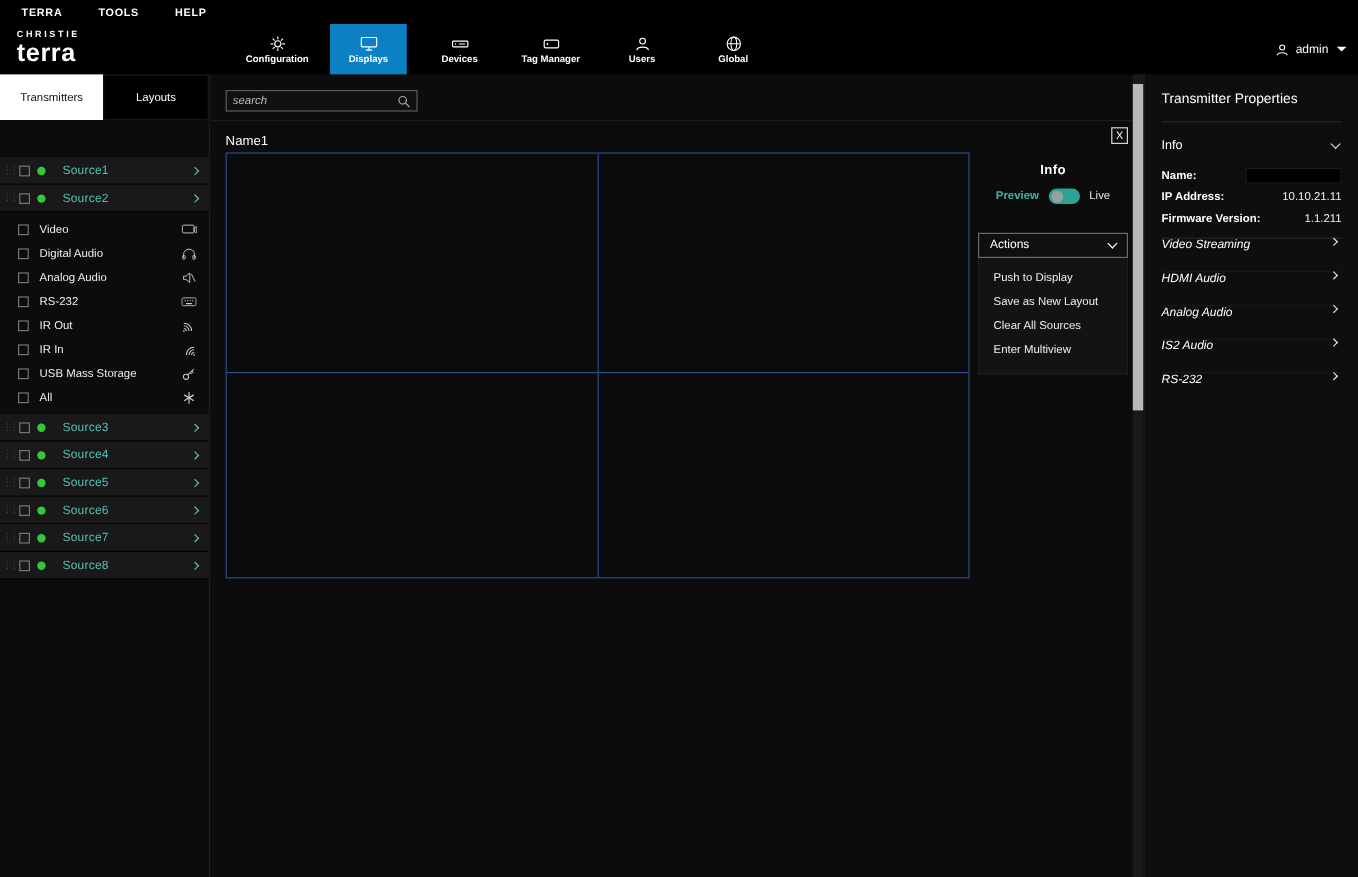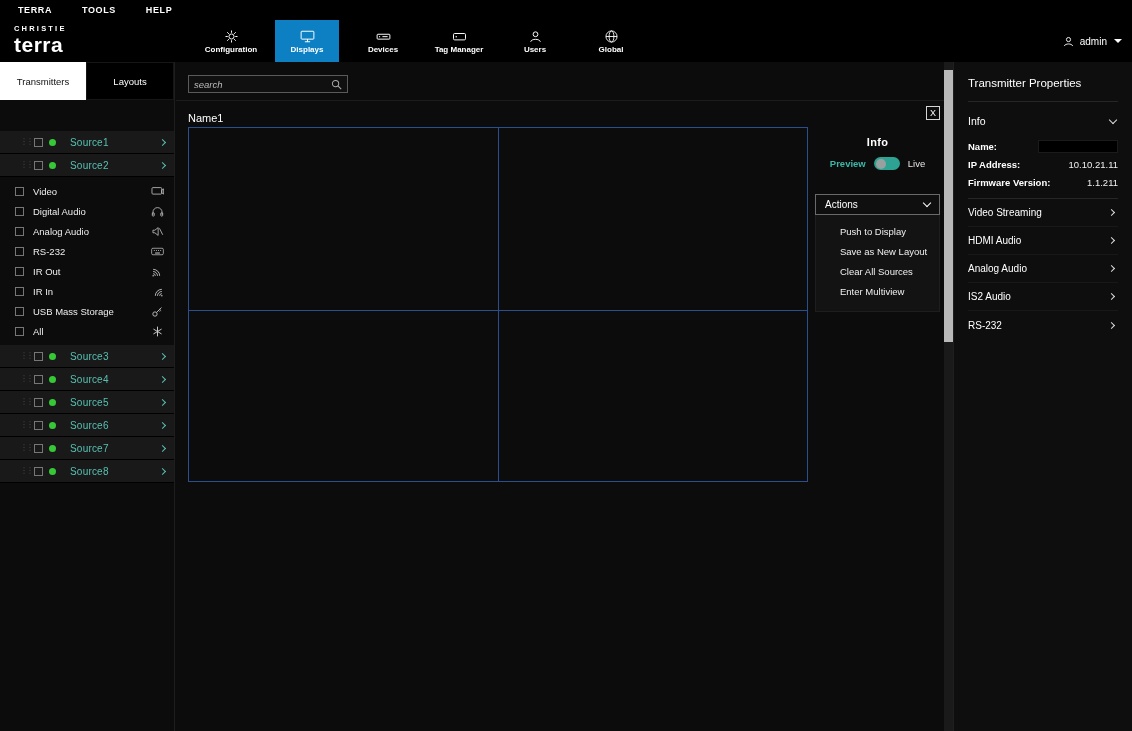--- a/index.html
+++ b/index.html
@@ -24,21 +24,21 @@
   .user-menu svg { width:13px; height:13px; }
   .caret { width:0; height:0; border-left:4px solid transparent; border-right:4px solid transparent; border-top:4px solid #fff; margin-left:2px; }
 
   
   .sidebar { position:absolute; top:62px; left:0; width:175px; bottom:0; background:#0c0c0c; border-right:1px solid #1e1e1e; }
   .tabs { display:flex; height:38px; }
   .tab { flex:1; display:flex; align-items:center; justify-content:center; font-size:9.5px; color:#fff; background:#000; border:1px solid #161616; }
   .tab.active { background:#fff; color:#111; border:none; }
   .list { margin-top:31px; }
   .row { display:flex; align-items:center; }
-  .src-row { height:23px; background:#191919; border-bottom:1px solid #000; padding:0 7px 0 20px; gap:6px; }
+  .src-row { height:23px; background:#191919; border-bottom:1px solid #000; padding:0 7px 0 2px; gap:6px; }
   .drag { color:#4d4d4d; font-size:8px; line-height:1; letter-spacing:-2px; width:8px; flex:none; }
   .cbx { width:9px; height:9px; border:1px solid #767676; background:transparent; flex:none; }
   .dot { width:7px; height:7px; border-radius:50%; flex:none; }
   .src-label { font-size:10px; flex:1; padding-left:8px; letter-spacing:.2px; }
   .chev-r { width:5px; height:5px; border-right:1.5px solid; border-top:1.5px solid; transform:rotate(45deg); flex:none; margin-right:2px; }
   .filter-row { height:20px; padding:0 10px 0 15px; gap:9px; }
   .filter-row .f-label { color:#eee; font-size:9.5px; flex:1; }
   .filter-row svg { width:13px; height:13px; flex:none; }
   .spacer4 { height:4px; }
 
@@ -58,37 +58,37 @@
 
   .mode-title { position:absolute; left:815px; top:136px; width:125px; text-align:center; color:#fff; font-size:11px; font-weight:bold; letter-spacing:.3px; }
   .mode-row { position:absolute; left:815px; top:157px; width:125px; display:flex; align-items:center; justify-content:center; gap:8px; }
   .preview-lbl { font-size:9.5px;font-weight:bold; }
   .live-lbl { color:#e5e5e5; font-size:9.5px; }
   .toggle { width:26px; height:13px; border-radius:7px; position:relative; }
   .toggle .knob { position:absolute; left:2px; top:1.5px; width:10px; height:10px; border-radius:50%; background:#98a0a0; }
 
   .actions-dd { position:absolute; left:815px; top:194px; width:125px; height:21px; border:1px solid #6a6a6a; background:#0f0f0f; display:flex; align-items:center; justify-content:space-between; padding:0 9px; color:#fff; font-size:10px; }
   .chev-d { width:6px; height:6px; border-right:1.3px solid #fff; border-bottom:1.3px solid #fff; transform:rotate(45deg); margin-top:-3px; }
-  .actions-menu { position:absolute; left:815px; top:215px; width:125px; background:#131313; border:1px solid #1e1e1e; border-top:none; padding:6px 12px 10px; }
+  .actions-menu { position:absolute; left:815px; top:215px; width:125px; background:#131313; border:1px solid #1e1e1e; border-top:none; padding:6px 0 10px; }
   .menu-item { padding:4.5px 12px; color:#efefef; font-size:9.5px; white-space:nowrap; }
 
   
   .scroll-track { position:absolute; left:944px; top:62px; width:9px; bottom:0; background:#1a1a1a; }
   .scroll-thumb { position:absolute; left:0; top:8px; width:9px; height:272px; background:#b9b9b9; }
 
   
   .props { position:absolute; left:953px; top:62px; right:0; bottom:0; background:#0e0e0e; border-left:1px solid #1f1f1f; padding:0 14px; color:#fff; }
   .props-title { padding:15px 0 12px; font-size:11.5px; border-bottom:1px solid #262626; }
   .info-head { display:flex; justify-content:space-between; align-items:center; padding:13px 2px 10px 0; font-size:10.5px; }
   .info-head .chev-d { border-color:#ddd; }
   .field { display:flex; justify-content:space-between; align-items:center; height:18px; font-size:9.5px; font-weight:bold; }
   .field .val { font-weight:normal; color:#f0f0f0; }
   .name-input { width:80px; height:13px; background:#000; border:1px solid #1b1b1b; outline:none; color:#fff; font-size:9px; }
   .props-div { margin-top:7px; border-bottom:1px solid #262626; }
-  .prop-item { display:flex; justify-content:space-between; align-items:center; height:28px; font-size:10px; border-bottom:1px solid #181818; }
+  .prop-item { display:flex; justify-content:space-between; align-items:flex-start; height:28px; font-size:10px; border-bottom:1px solid #181818;font-style:italic; }
   .prop-item .chev-r { border-color:#ddd; margin-right:4px; }
 </style>
 </head>
 <body>
 
 <div class="app">
 
   <div class="menubar">
     <span>TERRA</span>
     <span>TOOLS</span>

